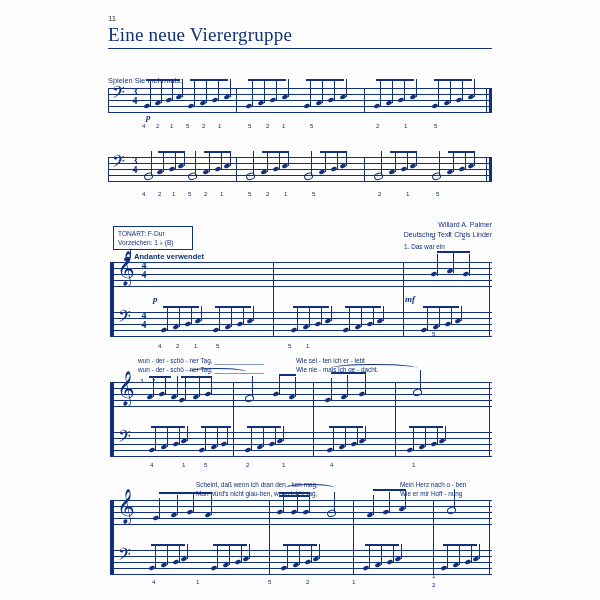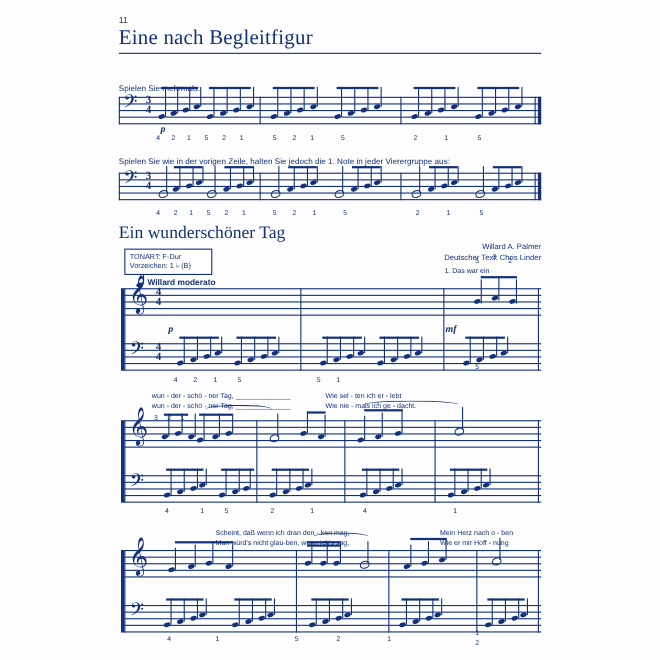--- a/index.html
+++ b/index.html
@@ -73,21 +73,21 @@
     font-size:6.6px;line-height:9px;color:#12317a;background:#fff;
   }
 </style>
 </head>
 <body>
 
 <div class="page">
 
   <div class="pagenum">11</div>
 
-  <div class="title-main">Eine nach Begleitfigur</div>
+  <div class="title-main">Eine neue Vierergruppe</div>
   <div class="rule"></div>
 
 
   <div class="instr" style="top:76px;">Spielen Sie mehrmals:</div>
 
   <div class="sys" id="ex1" style="left:108px;top:88px;width:384px;height:26px;">
     <div class="sline" style="top:0px;"></div>
     <div class="sline" style="top:6px;"></div>
     <div class="sline" style="top:12px;"></div>
     <div class="sline" style="top:18px;"></div>
@@ -174,21 +174,20 @@
     <div class="fing" style="left:218px;top:122px;">1</div>
     <div class="fing" style="left:248px;top:122px;">5</div>
     <div class="fing" style="left:266px;top:122px;">2</div>
     <div class="fing" style="left:282px;top:122px;">1</div>
     <div class="fing" style="left:310px;top:122px;">5</div>
     <div class="fing" style="left:376px;top:122px;">2</div>
     <div class="fing" style="left:404px;top:122px;">1</div>
     <div class="fing" style="left:434px;top:122px;">5</div>
   </div>
 
-  <div class="instr" style="top:142px;">Spielen Sie wie in der vorigen Zeile, halten Sie jedoch die 1. Note in jeder Vierergruppe aus:</div>
 
   <div class="sys" id="ex2" style="left:108px;top:157px;width:384px;height:26px;">
     <div class="sline" style="top:0px;"></div>
     <div class="sline" style="top:6px;"></div>
     <div class="sline" style="top:12px;"></div>
     <div class="sline" style="top:18px;"></div>
     <div class="sline" style="top:24px;"></div>
     <div class="bar" style="left:0;top:0;height:25px;"></div>
     <div class="bar" style="left:128px;top:0;height:25px;"></div>
     <div class="bar" style="left:256px;top:0;height:25px;"></div>
@@ -270,31 +269,30 @@
     <div class="fing" style="left:220px;top:190px;">1</div>
     <div class="fing" style="left:248px;top:190px;">5</div>
     <div class="fing" style="left:266px;top:190px;">2</div>
     <div class="fing" style="left:284px;top:190px;">1</div>
     <div class="fing" style="left:312px;top:190px;">5</div>
     <div class="fing" style="left:378px;top:190px;">2</div>
     <div class="fing" style="left:406px;top:190px;">1</div>
     <div class="fing" style="left:436px;top:190px;">5</div>
   </div>
 
-  <div class="songtitle" style="top:203px;">Ein wunderschöner Tag</div>
 
   <div class="credits" style="left:300px;top:221px;width:192px;">Willard A. Palmer</div>
   <div class="credits" style="left:300px;top:231px;width:192px;">Deutscher Text: Chris Linder</div>
 
   <div class="keybox" style="left:113px;top:226px;width:70px;">
     <div>TONART:  F-Dur</div>
     <div>Vorzeichen: 1 ♭ (B)</div>
   </div>
 
-  <div class="tempo" style="left:134px;top:252px;">Willard moderato</div>
+  <div class="tempo" style="left:134px;top:252px;">Andante verwendet</div>
   <div style="position:absolute;left:124px;top:251px;">
     <div class="note" style="left:0;top:6px;"></div>
       <div class="stem" style="left:6px;top:-2px;height:9px;"></div>
   </div>
 
   <div class="lyric" style="left:404px;top:243px;">
     <span>1.</span>&nbsp;<span>Das   war      ein</span>
   </div>
   <div class="fing" style="left:432px;top:234px;">5</div>
   <div class="fing" style="left:448px;top:230px;">3</div>

